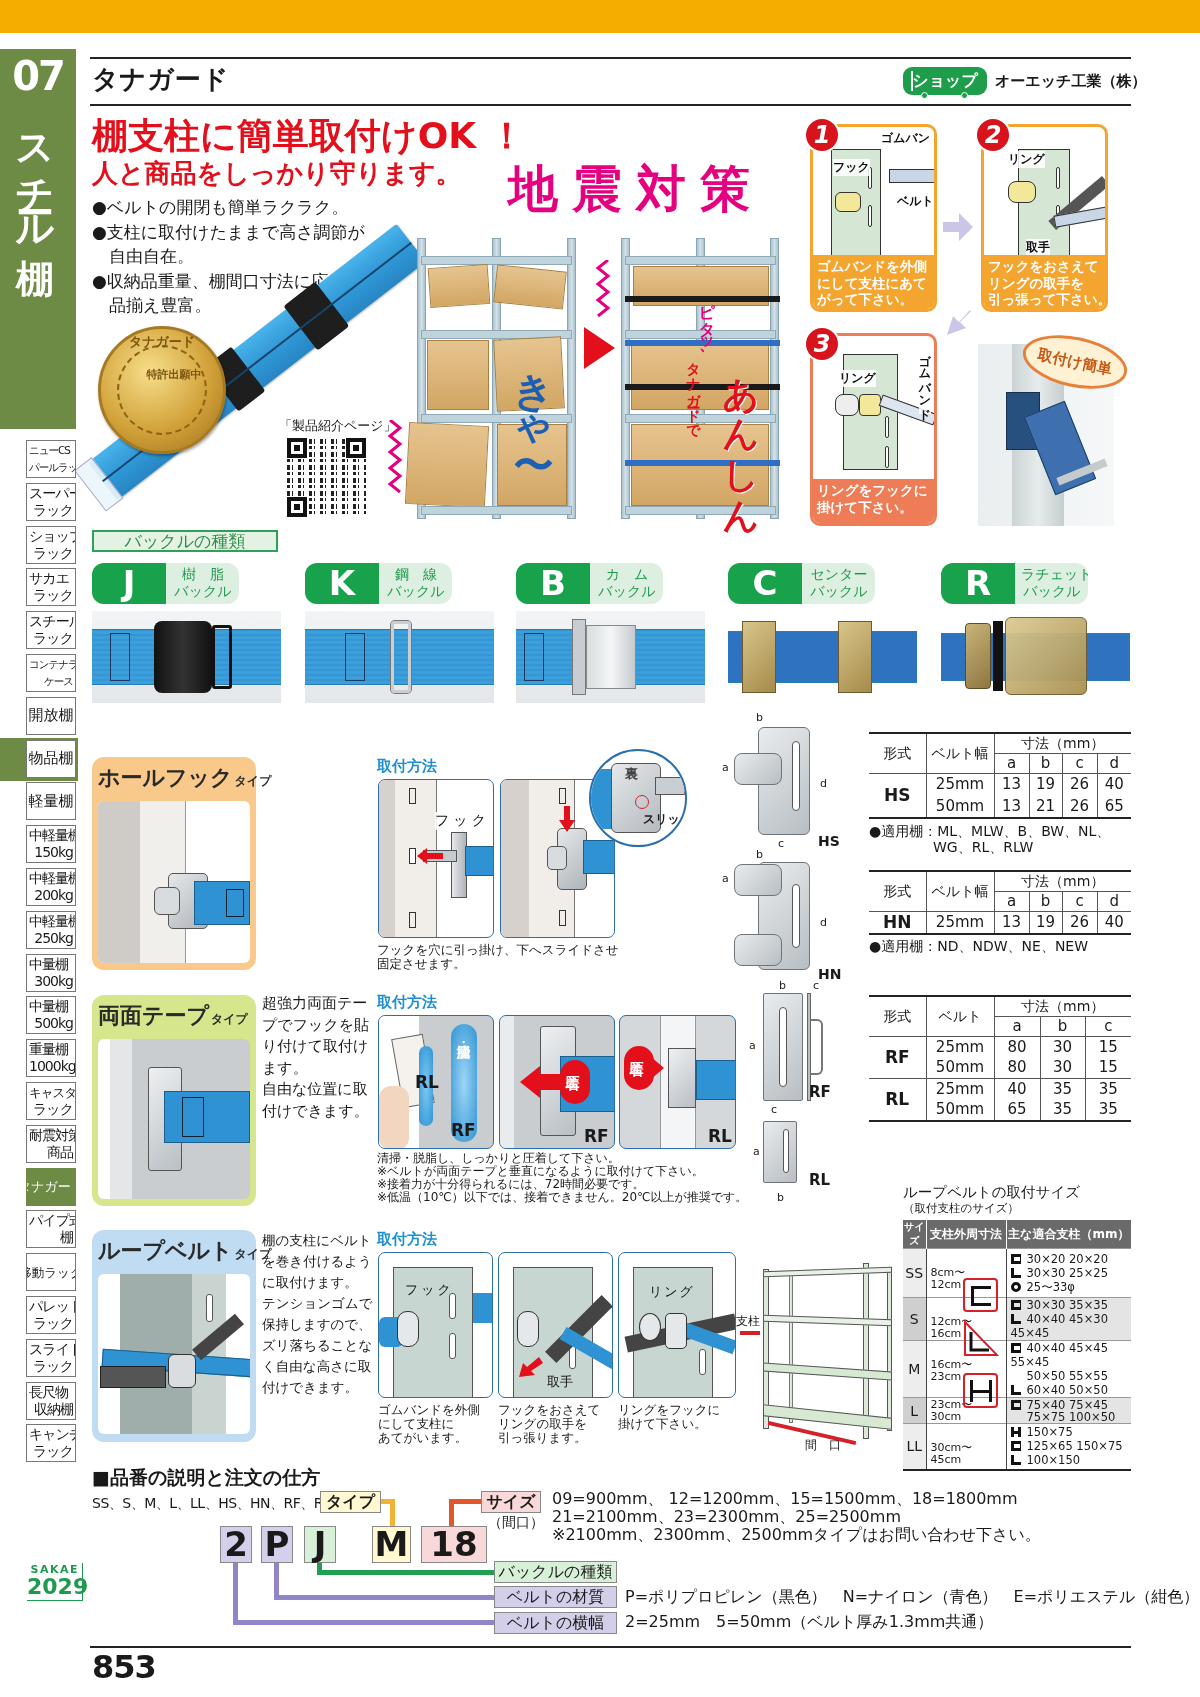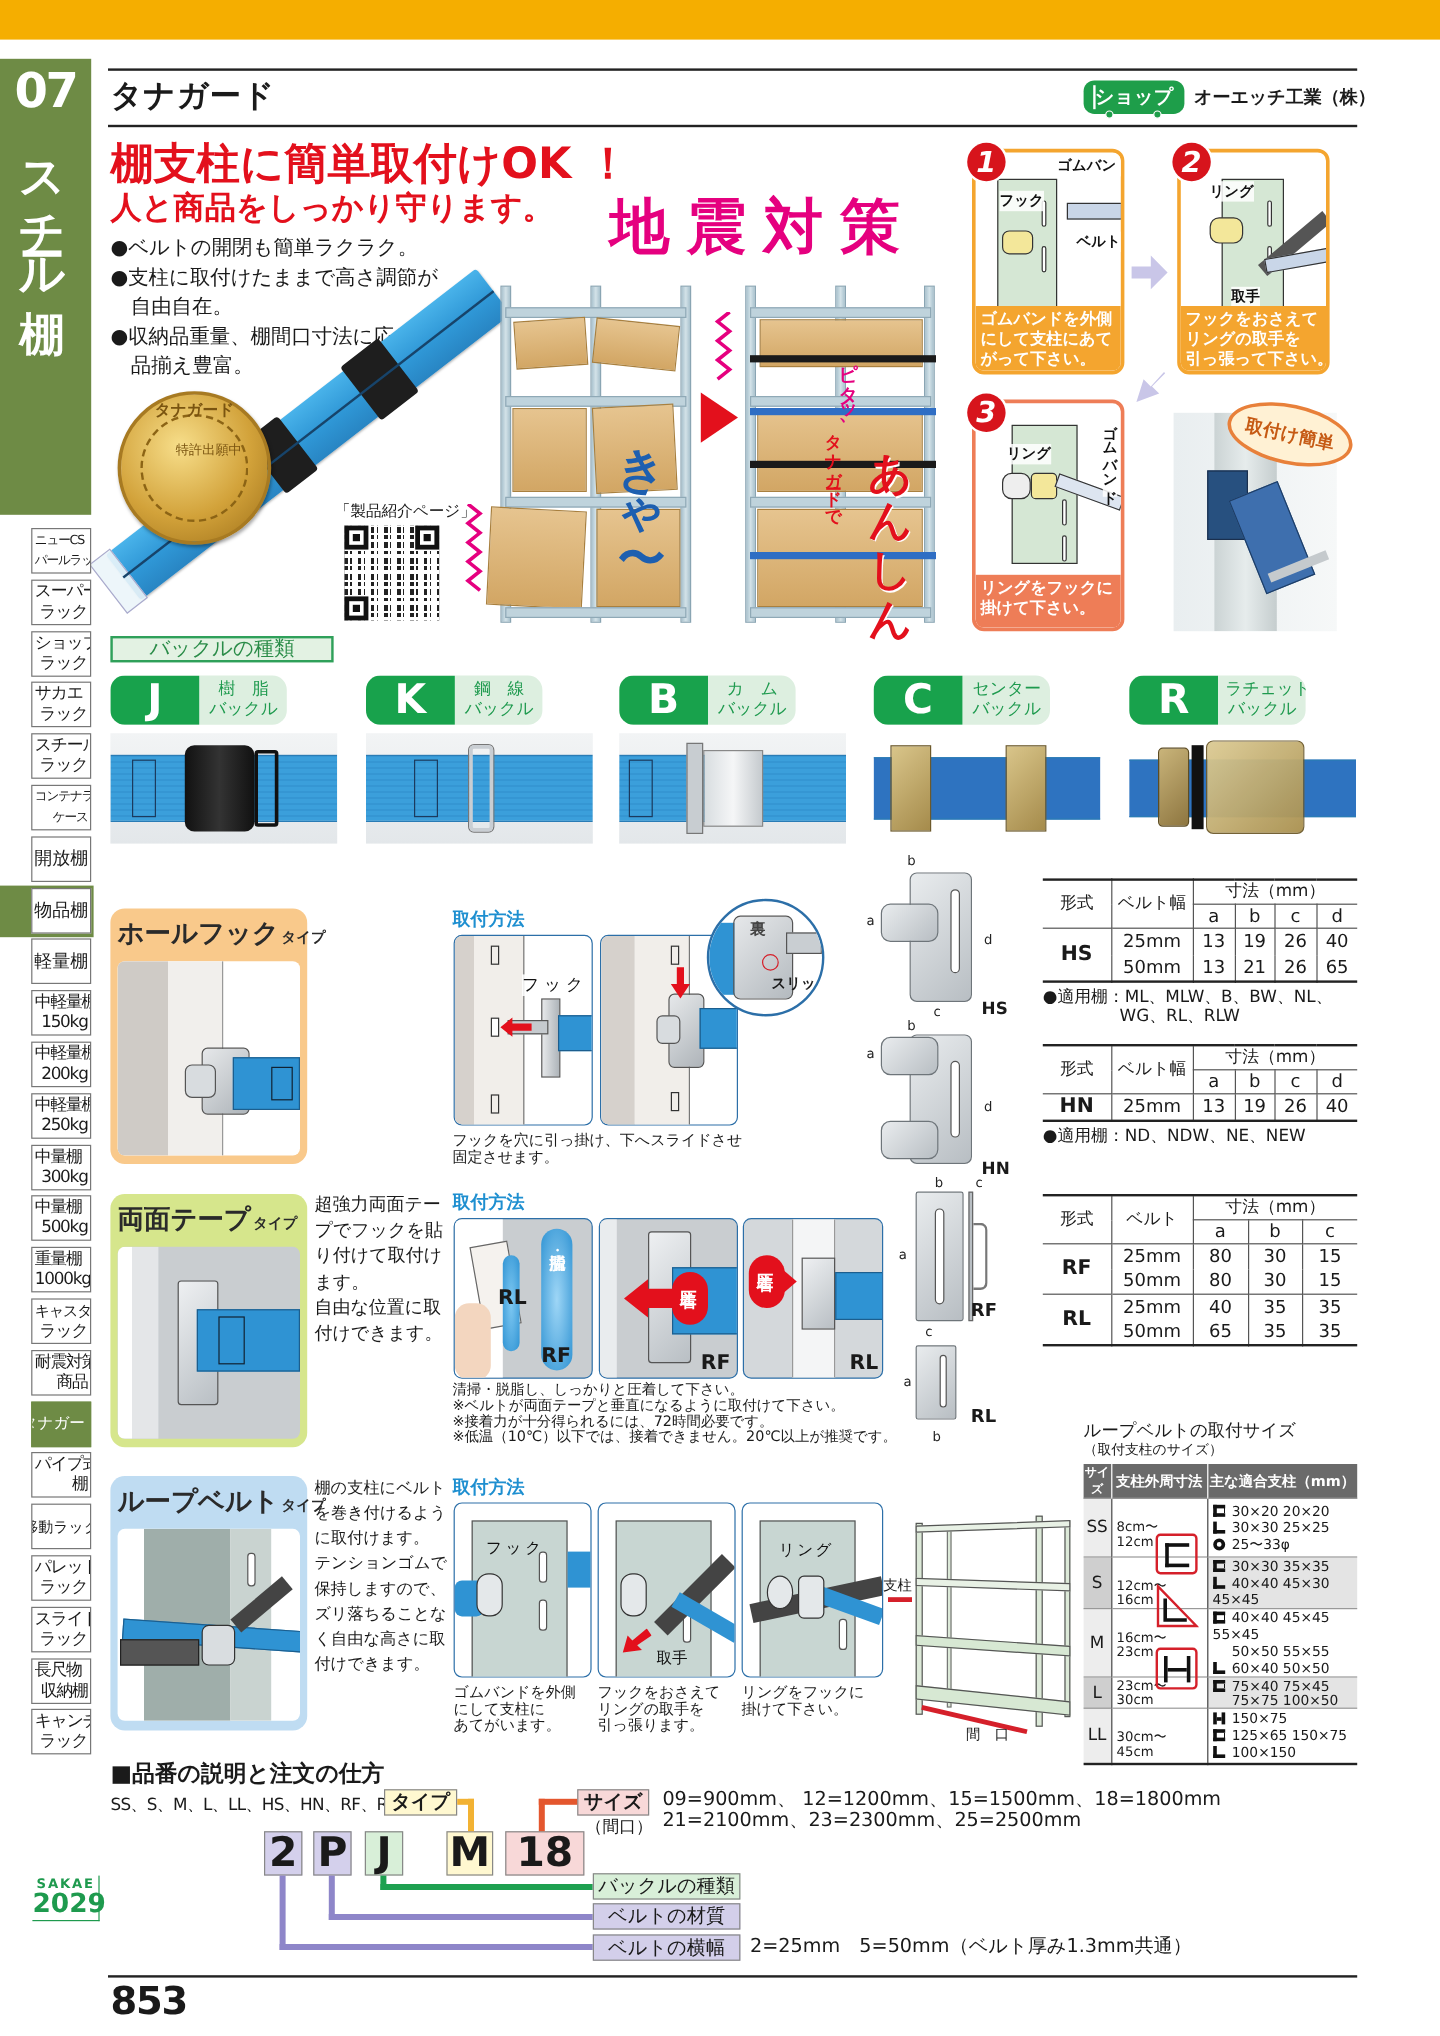--- a/index.html
+++ b/index.html
@@ -21,21 +21,21 @@
 .subhead{left:92px;top:156px;font-size:26px;font-weight:bold;color:#E3101C;white-space:nowrap}
 .bullets{left:92px;top:195px;font-size:17px;line-height:24.5px;white-space:nowrap}
 .bullets .l2{padding-left:17px}
 .belt{left:62px;top:338px;width:390px;height:48px;transform:rotate(-37.7deg);background:linear-gradient(180deg,#49B3EA,#2F97D6 55%,#2885C3);border-radius:3px;box-shadow:0 1px 2px rgba(0,0,0,.3)}
 .belt:after{content:"";position:absolute;left:0;right:0;top:23px;height:1.5px;background:#17446B}
 .belt-cap{position:absolute;left:-16px;top:-2px;width:22px;height:52px;background:rgba(235,245,250,.9);border:1px solid #aac}
 .belt-clip{position:absolute;top:-4px;height:56px;background:#1E1E1E;border-radius:3px}
 .medal{left:98px;top:326px;width:128px;height:128px;border-radius:50%;background:radial-gradient(circle at 40% 35%,#F7DE8A,#D2A23A 55%,#9E7019 100%);border:3px solid #A77A22;box-shadow:1px 2px 3px rgba(0,0,0,.35)}
 .medal-inner{position:absolute;left:16px;top:16px;width:90px;height:90px;border-radius:50%;border:2px dashed #8C6415}
 .medal-arc{position:absolute;left:0;top:4px;width:122px;text-align:center;font-size:13px;font-weight:bold;color:#7A5410}
-.medal-note{position:absolute;left:0;top:38px;width:146px;text-align:center;font-size:11px;font-weight:normal;color:#7A5410}
+.medal-note{position:absolute;left:0;top:38px;width:146px;text-align:center;font-size:11px;font-weight:bold;color:#7A5410}
 .qr-label{left:279px;top:417px;font-size:13px;white-space:nowrap}
 .qr{left:287px;top:438px;width:79px;height:79px;background-color:#fff;background-image:repeating-linear-gradient(0deg,#fff 0 3px,transparent 3px 6px,#fff 6px 8px,transparent 8px 13px),repeating-linear-gradient(90deg,rgba(0,0,0,.85) 0 3px,transparent 3px 5px,r gba(0,0,0,.85) 5px 6px,transparent 6px 11px)}
 .qr{background-image:repeating-linear-gradient(0deg,#fff 0 3px,transparent 3px 6px,#fff 6px 8px,transparent 8px 13px),repeating-linear-gradient(90deg,#222 0 3px,transparent 3px 5px,#222 5px 6px,transparent 6px 11px)}
 .finder{position:absolute;width:20px;height:20px;border:4px solid #111;background:#fff}
 .finder:after{content:"";position:absolute;left:3px;top:3px;width:6px;height:6px;background:#111}
 .shelf{width:159px;height:281px}
 .post{position:absolute;top:0;width:9px;height:281px;background:linear-gradient(90deg,#A9C2CE,#D3E2E8,#A9C2CE);border:1px solid #8AA5B3}
 .board{position:absolute;left:4px;right:4px;height:9px;background:#BFD3DC;border:1px solid #8FA9B6}
 .box{position:absolute;background:linear-gradient(180deg,#E6C48F,#D2A664);border:1px solid #A9803F}
 .strap{position:absolute;height:6px;left:4px;right:0}
@@ -781,20 +781,21 @@
     </div>
 
   <div class="a order-title">■品番の説明と注文の仕方</div>
   <div class="a" style="left:92px;top:1495px;font-size:14px;white-space:nowrap;letter-spacing:-0.5px">SS、S、M、L、LL、HS、HN、RF、RL</div>
   <div class="a tag" style="left:320px;top:1491px;width:61px;background:#FFF8D0">タイプ</div>
   <div class="a tag" style="left:481px;top:1491px;width:60px;background:#F8D8D8">サイズ</div>
   <div class="a" style="left:488px;top:1514px;font-size:14px;white-space:nowrap">（間口）</div>
   <div class="a" style="left:552px;top:1490px;font-size:16px;line-height:18px;white-space:nowrap">
     <div>09=900mm、 12=1200mm、15=1500mm、18=1800mm</div>
     <div>21=2100mm、23=2300mm、25=2500mm</div>
+    <div>※2100mm、2300mm、2500mmタイプはお問い合わせ下さい。</div>
   </div>
 
   <div class="a cbox" style="left:220px;width:32px;background:#D4D0EC">2</div>
   <div class="a cbox" style="left:261px;width:32px;background:#D4D0EC">P</div>
   <div class="a cbox" style="left:304px;width:32px;background:#D8EFD8">J</div>
   <div class="a cbox" style="left:372px;width:39px;background:#FFF8D0">M</div>
   <div class="a cbox" style="left:421px;width:66px;background:#F8D8D8">18</div>
 
   <div class="conn" style="left:381px;top:1499px;width:14px;height:5px;background:#F2B233"></div>
   <div class="conn" style="left:390px;top:1499px;width:5px;height:27px;background:#F2B233"></div>
@@ -803,20 +804,21 @@
   <div class="conn" style="left:317px;top:1563px;width:5px;height:12px;background:#1EA050"></div>
   <div class="conn" style="left:317px;top:1570px;width:177px;height:5px;background:#1EA050"></div>
   <div class="conn" style="left:274px;top:1563px;width:5px;height:37px;background:#8E86C9"></div>
   <div class="conn" style="left:274px;top:1595px;width:220px;height:5px;background:#8E86C9"></div>
   <div class="conn" style="left:233px;top:1563px;width:5px;height:62px;background:#8E86C9"></div>
   <div class="conn" style="left:233px;top:1620px;width:261px;height:5px;background:#8E86C9"></div>
 
   <div class="a olabel" style="top:1561px;background:#D8EFD8">バックルの種類</div>
   <div class="a olabel" style="top:1586px">ベルトの材質</div>
   <div class="a olabel" style="top:1612px">ベルトの横幅</div>
+  <div class="a odesc" style="top:1586px">P=ポリプロピレン（黒色）　N=ナイロン（青色）　E=ポリエステル（紺色）</div>
   <div class="a odesc" style="top:1611px">2=25mm　5=50mm（ベルト厚み1.3mm共通）</div>
 
   <div class="a" style="left:0;top:738px;width:78px;height:43px;background:#6E8B45"></div>
   <div class="a index-tabs">
     <div class="itab tiny">
         <div class="t1">ニューCS</div>
         <div class="t2">パールラック</div>
       </div>
     <div class="itab">
         <div class="t1">スーパー</div>

